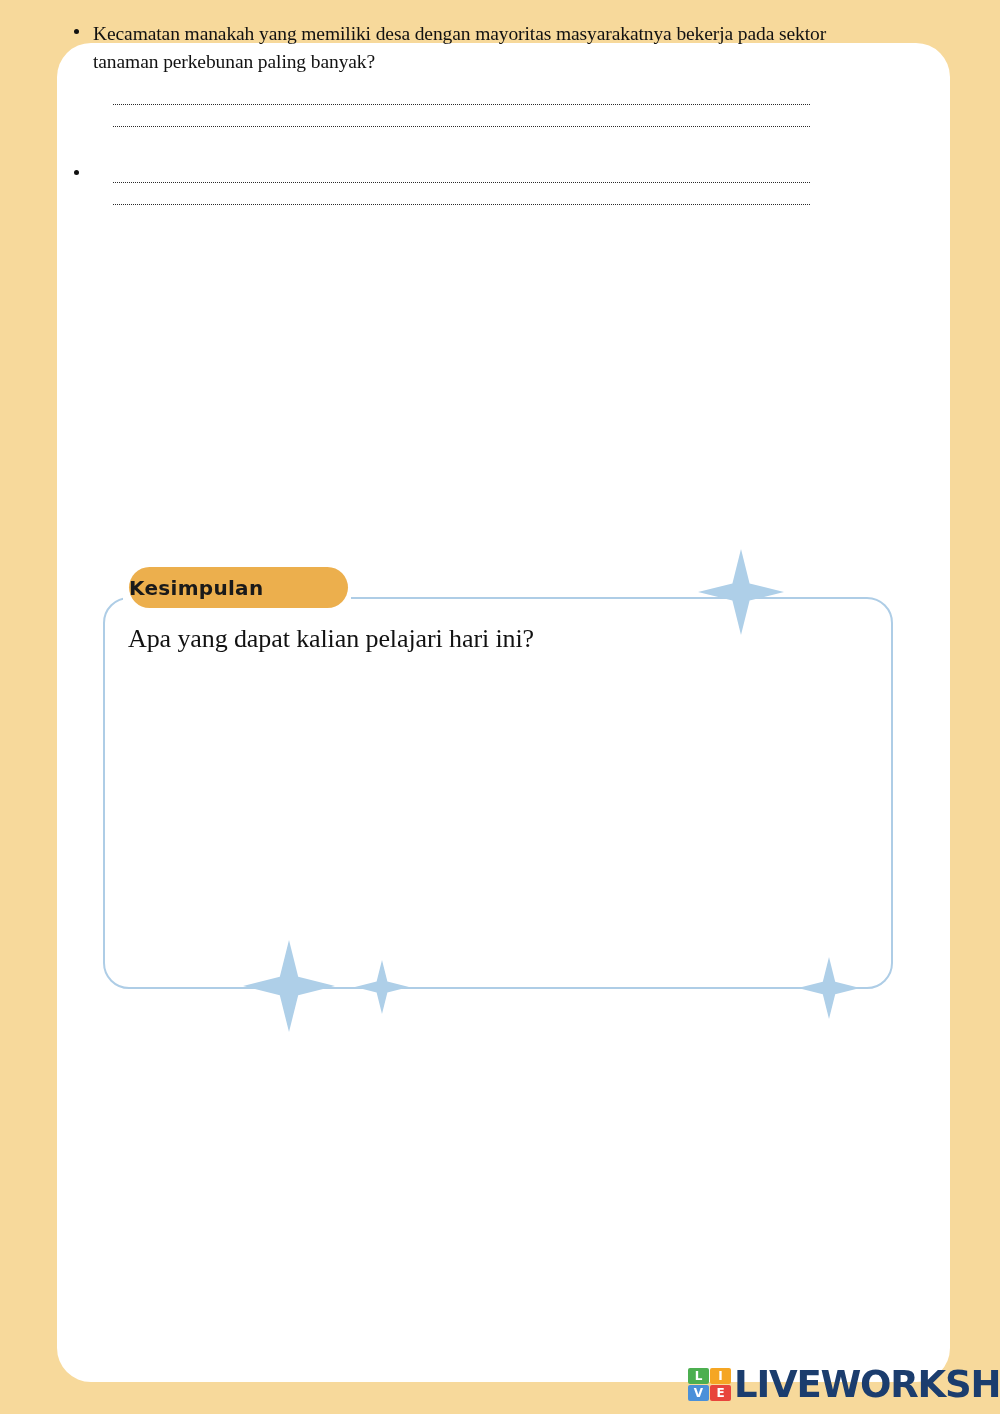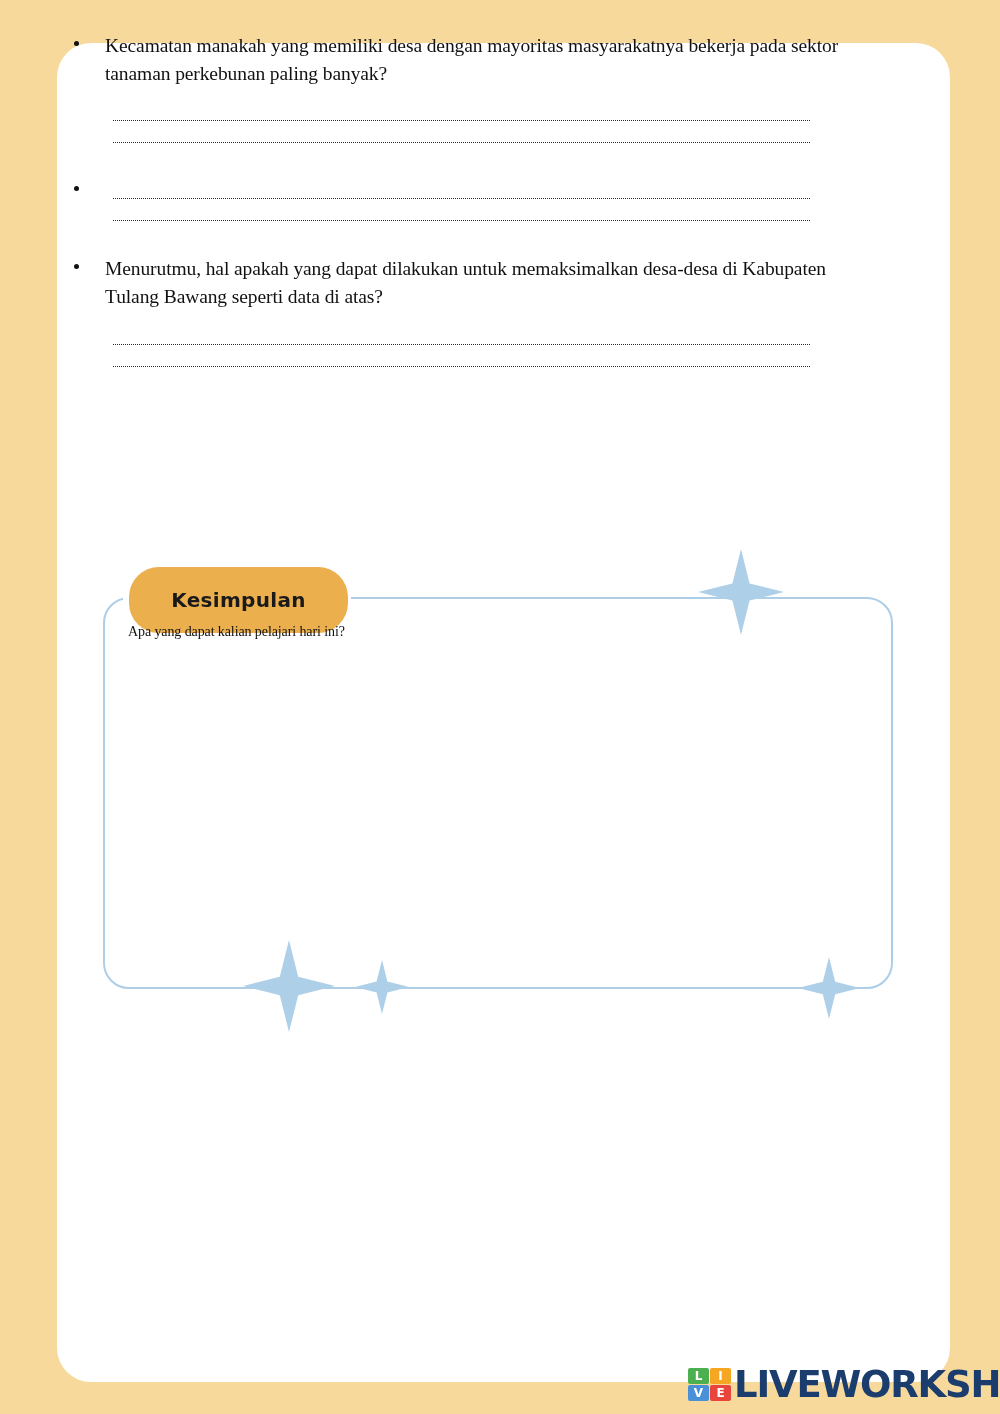--- a/index.html
+++ b/index.html
@@ -46,21 +46,21 @@
     width: 5px;
     height: 5px;
     border-radius: 50%;
     background: #111111;
   }
   .q-text {
     font-size: 19.5px;
     line-height: 1.42;
     color: #111111;
     letter-spacing: -0.1px;
-    margin: 12px;
+    margin: 0;
     max-width: 740px;
   }
   .q-lines {
     margin-top: 8px;
     padding-left: 20px;
   }
   .dotline {
     height: 21px;
     border-bottom: 1.6px dotted #2b2b2b;
     width: 697px;
@@ -91,39 +91,38 @@
     top: 26px;
     width: 228px;
     height: 20px;
     background: #ffffff;
   }
   .badge {
     position: absolute;
     left: 26px;
     top: 5px;
     width: 219px;
-    height: 66px;
+    height: 41px;
     background: #ecaf4d;
     border-radius: 30px;
     display: flex;
     align-items: center;
-    justify-content: center;
   }
   .badge-label {
     font-family: "DejaVu Sans", sans-serif;
     font-weight: bold;
     font-size: 20px;
     color: #1a1a1a;
     letter-spacing: 0.3px;
   }
   .concl-prompt {
     position: absolute;
     left: 25px;
     top: 62px;
-    font-size: 14px;
+    font-size: 26px;
     color: #111111;
     letter-spacing: -0.1px;
   }
 
   
   .sparkle {
     position: absolute;
     background: #aecfe8;
     clip-path: polygon(50% 0%, 60% 40%, 100% 50%, 60% 60%, 50% 100%, 40% 60%, 0% 50%, 40% 40%);
   }
@@ -179,28 +178,20 @@
   </div>
 
   <div class="q-item">
     <span class="q-bullet"></span>
     <div class="q-lines">
       <div class="dotline"></div>
       <div class="dotline"></div>
     </div>
   </div>
 
-  <div class="q-item">
-    <span class="q-bullet"></span>
-    <p class="q-text">Menurutmu, hal apakah yang dapat dilakukan untuk memaksimalkan desa-desa di Kabupaten Tulang Bawang seperti data di atas?</p>
-    <div class="q-lines">
-      <div class="dotline"></div>
-      <div class="dotline"></div>
-    </div>
-  </div>
 
 </div>
 
 <div class="concl-wrap">
   <div class="concl-box"></div>
   <div class="badge-gap"></div>
   <div class="badge">
     <span class="badge-label">Kesimpulan</span>
   </div>
   <div class="concl-prompt">Apa yang dapat kalian pelajari hari ini?</div>

